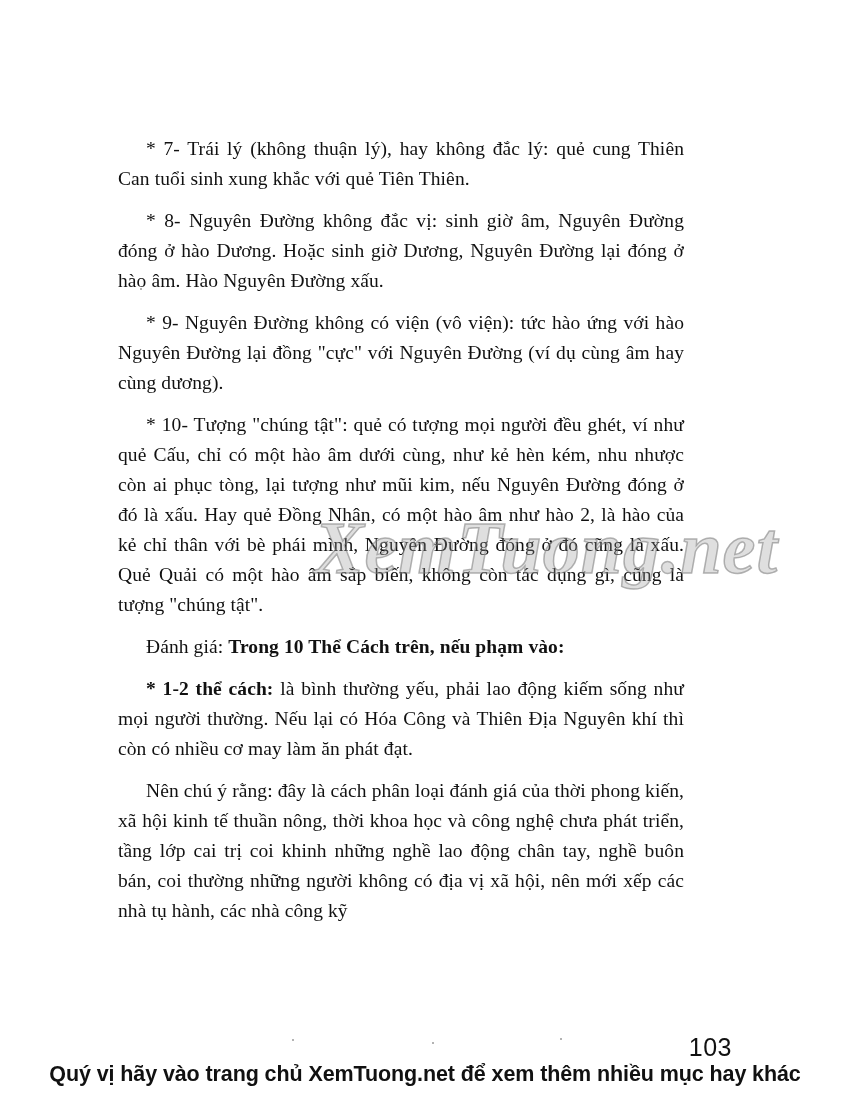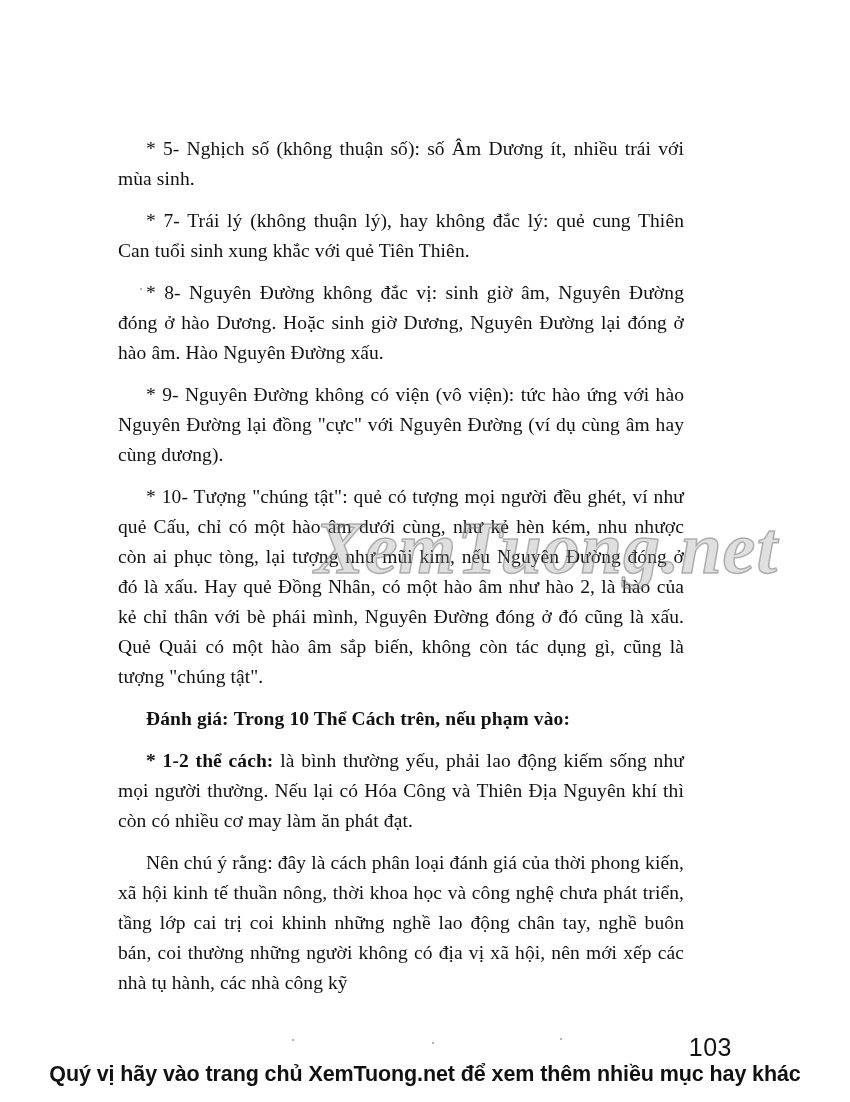--- a/index.html
+++ b/index.html
@@ -33,21 +33,21 @@
     line-height: 30px;
     text-align: justify;
     text-justify: inter-word;
     letter-spacing: 0.1px;
   }
   p.para .indent {
     display: inline-block;
     width: 28px;
   }
   .bold {
-    font-weight: bold;
+    font-weight: normal;
   }
   .bolditalic {
     font-weight: bold;
   }
   
   .watermark {
     position: absolute;
     left: 72px;
     top: 500px;
     width: 706px;
@@ -99,21 +99,20 @@
     border-radius: 50%;
   }
 </style>
 </head>
 <body>
 
 <div class="page">
 
   <div class="content">
 
-    <p class="para"><span class="indent"></span><span>* 5- Nghịch số (không thuận số): số Âm Dương ít, nhiều trái với mùa sinh.</span></p>
 
 
     <p class="para"><span class="indent"></span><span>* 7- Trái lý (không thuận lý), hay không đắc lý: quẻ cung Thiên Can tuổi sinh xung khắc với quẻ Tiên Thiên.</span></p>
 
     <p class="para"><span class="indent"></span><span>* 8- Nguyên Đường không đắc vị: sinh giờ âm, Nguyên Đường đóng ở hào Dương. Hoặc sinh giờ Dương, Nguyên Đường lại đóng ở hào âm. Hào Nguyên Đường xấu.</span></p>
 
     <p class="para"><span class="indent"></span><span>* 9- Nguyên Đường không có viện (vô viện): tức hào ứng với hào Nguyên Đường lại đồng "cực" với Nguyên Đường (ví dụ cùng âm hay cùng dương).</span></p>
 
     <p class="para"><span class="indent"></span><span>* 10- Tượng "chúng tật": quẻ có tượng mọi người đều ghét, ví như quẻ Cấu, chỉ có một hào âm dưới cùng, như kẻ hèn kém, nhu nhược còn ai phục tòng, lại tượng như mũi kim, nếu Nguyên Đường đóng ở đó là xấu. Hay quẻ Đồng Nhân, có một hào âm như hào 2, là hào của kẻ chỉ thân với bè phái mình, Nguyên Đường đóng ở đó cũng là xấu. Quẻ Quải có một hào âm sắp biến, không còn tác dụng gì, cũng là tượng "chúng tật".</span></p>
 

